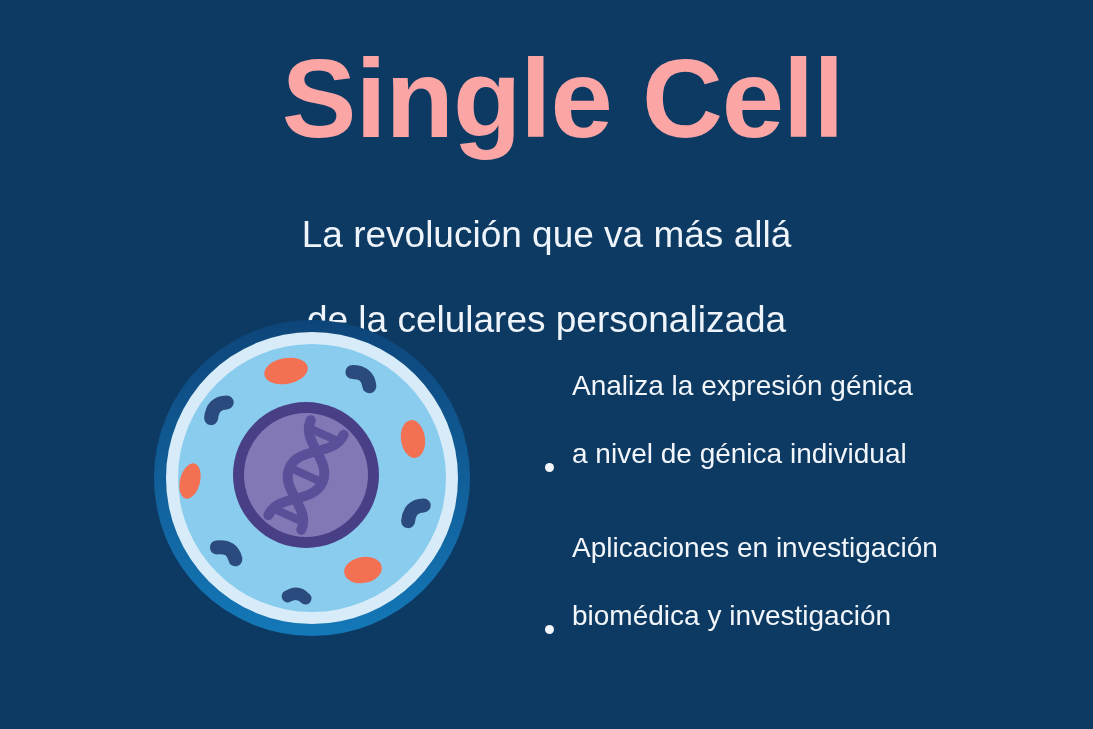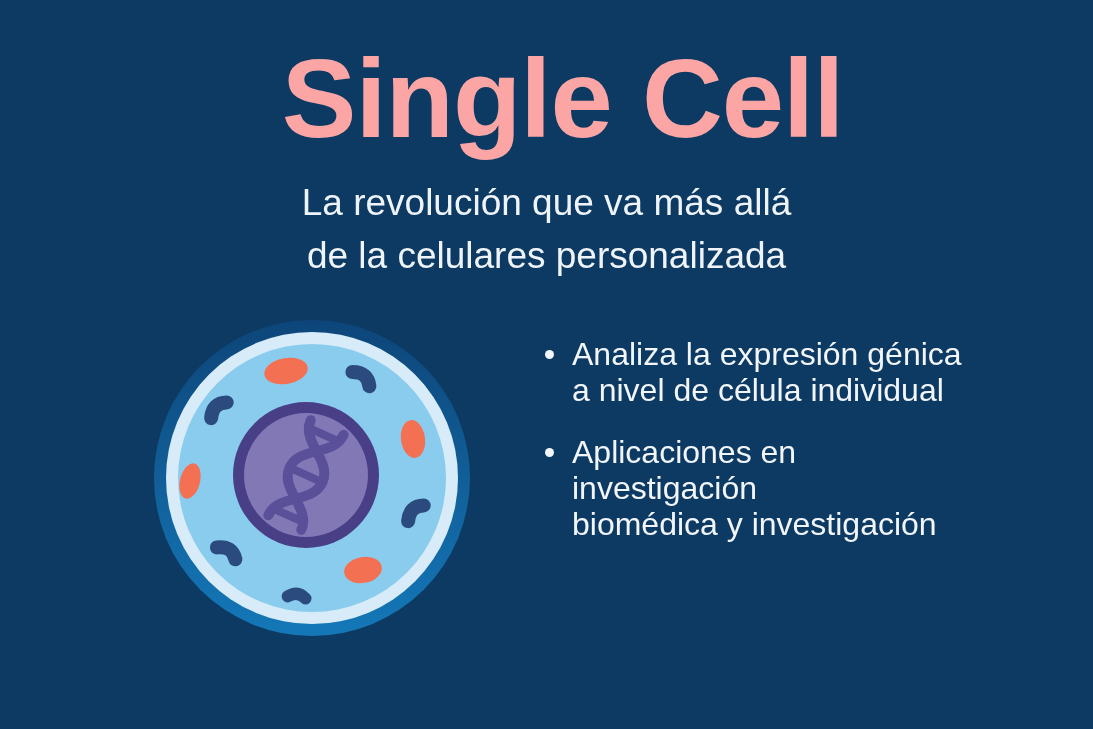--- a/index.html
+++ b/index.html
@@ -20,29 +20,29 @@
     font-size:37px; font-weight:400; line-height:53px;
   }
 
   .cell-svg { position:absolute; left:147px; top:313px; width:330px; height:330px; }
 
   .bullets {
     position:absolute; left:545px; top:336px; width:440px;
     list-style:none;
   }
   .bullet {
-    display:flex; align-items:flex-start;
+    display:flex; align-items:flex-end;
     margin-bottom:26px;
-    color:#f2f6fa; font-size:32px; line-height:36px;
+    color:#f2f6fa; font-size:28px; line-height:36px;
   }
   .dot {
     flex:none; width:9px; height:9px; border-radius:50%;
     background:#f2f6fa; margin:14px 18px 0 0;
   }
-  .ln { display:block; }
+  .ln { display:block;margin-top:32px; }
 </style>
 </head>
 <body style="background: rgb(13, 58, 99);">
 
 <div class="slide">
 
   <h1 class="title">Single Cell</h1>
 
   <div class="subtitle">
     <span class="ln">La revolución que va más allá</span>
@@ -82,21 +82,21 @@
       <path d="M -13,0 L 13,0" fill="none" stroke-width="8" stroke-linecap="round" stroke="#5a4f99"></path>
       <path d="M -13,44 L 13,44" fill="none" stroke-width="8" stroke-linecap="round" stroke="#5a4f99"></path>
     </g>
   </svg>
 
   <ul class="bullets">
     <li class="bullet">
       <span class="dot"></span>
       <span>
         <span class="ln">Analiza la expresión génica</span>
-        <span class="ln">a nivel de célula individual</span>
+        <span class="ln">a nivel de génica individual</span>
       </span>
     </li>
     <li class="bullet">
       <span class="dot"></span>
       <span>
         <span class="ln">Aplicaciones en investigación</span>
         <span class="ln">biomédica y investigación</span>
       </span>
     </li>
   </ul>

